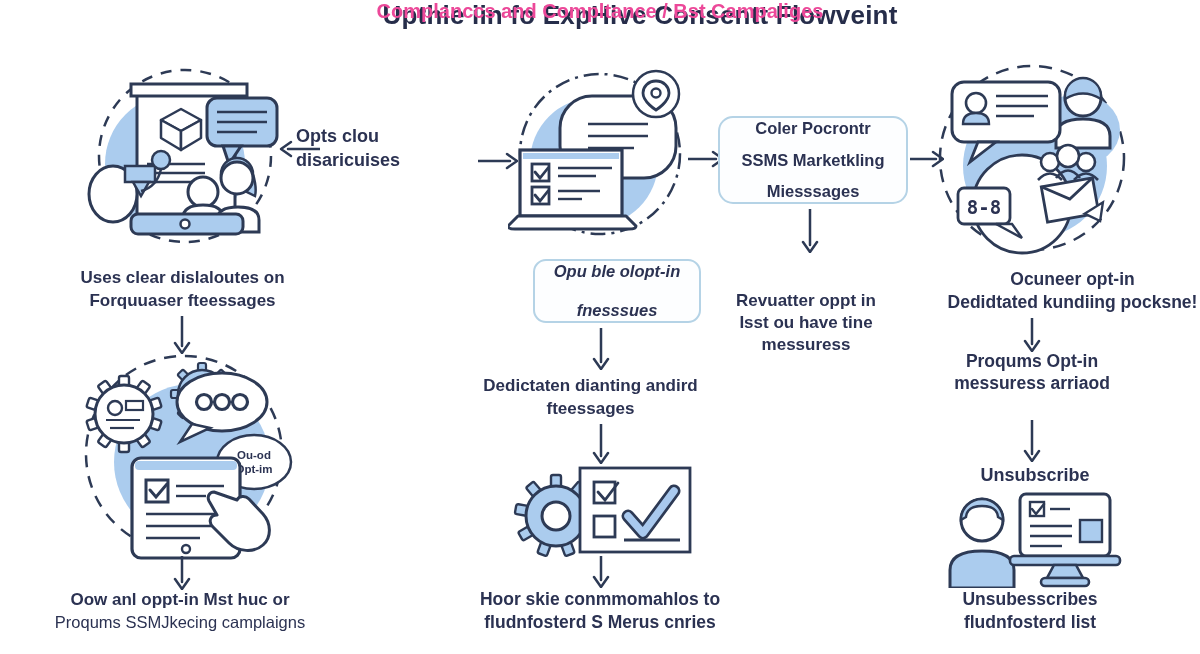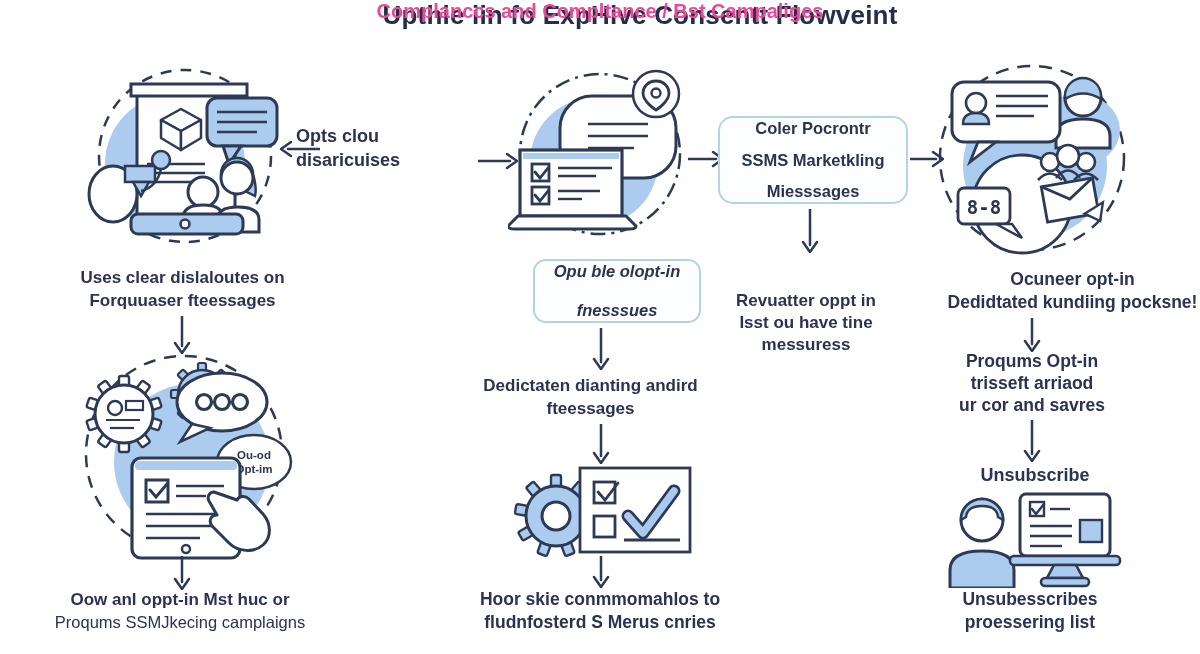--- a/index.html
+++ b/index.html
@@ -334,22 +334,21 @@
     <div>Dedidtated kundiing pocksne!</div>
   </div>
 
   <svg class="abs" style="left:1023px;top:318px;" width="18" height="34" viewBox="0 0 18 34">
     <line x1="9" y1="0" x2="9" y2="26" stroke="#2d3a55" stroke-width="2.5" stroke-linecap="round"></line>
     <polyline points="2,23 9,33 16,23" fill="none" stroke="#2d3a55" stroke-width="2.5" stroke-linecap="round" stroke-linejoin="round"></polyline>
   </svg>
 
   <div class="abs caption" style="left:912px;top:350px;width:240px;font-size:17.5px;line-height:22px;">
     <div>Proqums Opt-in</div>
-    <div>trisseft arriaod</div>
-    <div>ur cor and savres</div>
+    <div>messuress arriaod</div>
   </div>
 
   <svg class="abs" style="left:1023px;top:420px;" width="18" height="42" viewBox="0 0 18 42">
     <line x1="9" y1="0" x2="9" y2="34" stroke="#2d3a55" stroke-width="2.5" stroke-linecap="round"></line>
     <polyline points="2,31 9,41 16,31" fill="none" stroke="#2d3a55" stroke-width="2.5" stroke-linecap="round" stroke-linejoin="round"></polyline>
   </svg>
 
   <div class="abs caption" style="left:935px;top:464px;width:200px;font-size:18px;">Unsubscribe</div>
 
   <svg class="abs" style="left:942px;top:490px;" width="182" height="98" viewBox="0 0 182 98">
@@ -368,16 +367,16 @@
       <line x1="88" y1="56" x2="120" y2="56" stroke="#2d3a55" stroke-width="2.4"></line>
       <rect x="138" y="30" width="22" height="22" fill="#abccee" stroke="#2d3a55" stroke-width="2.4"></rect>
       <rect x="68" y="66" width="110" height="9" rx="4" fill="#abccee" stroke="#2d3a55" stroke-width="2.6"></rect>
       <path d="M 112 75 h 22 l 7 13 h -36 z" fill="#abccee" stroke="#2d3a55" stroke-width="2.6"></path>
       <rect x="99" y="88" width="48" height="8" rx="4" fill="#abccee" stroke="#2d3a55" stroke-width="2.6"></rect>
     </g>
   </svg>
 
   <div class="abs caption" style="left:925px;top:588px;width:210px;font-size:17.5px;">
     <div>Unsubesscribes</div>
-    <div>proessering list</div>
+    <div>fludnfosterd list</div>
   </div>
 
 </div>
 
 </body></html>

